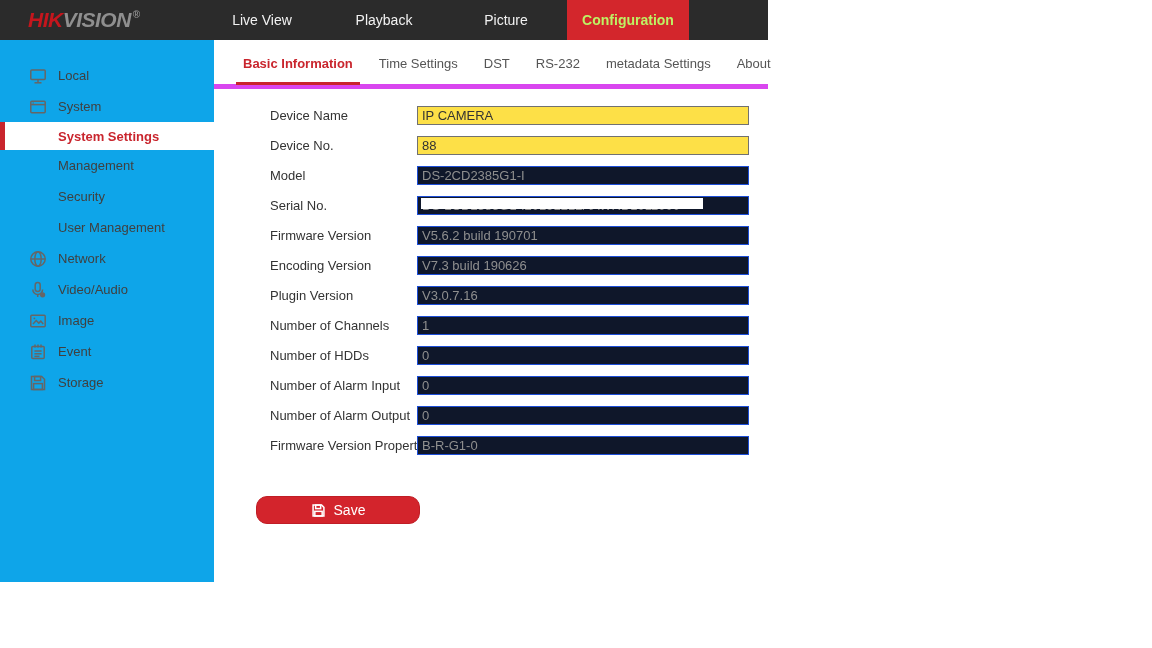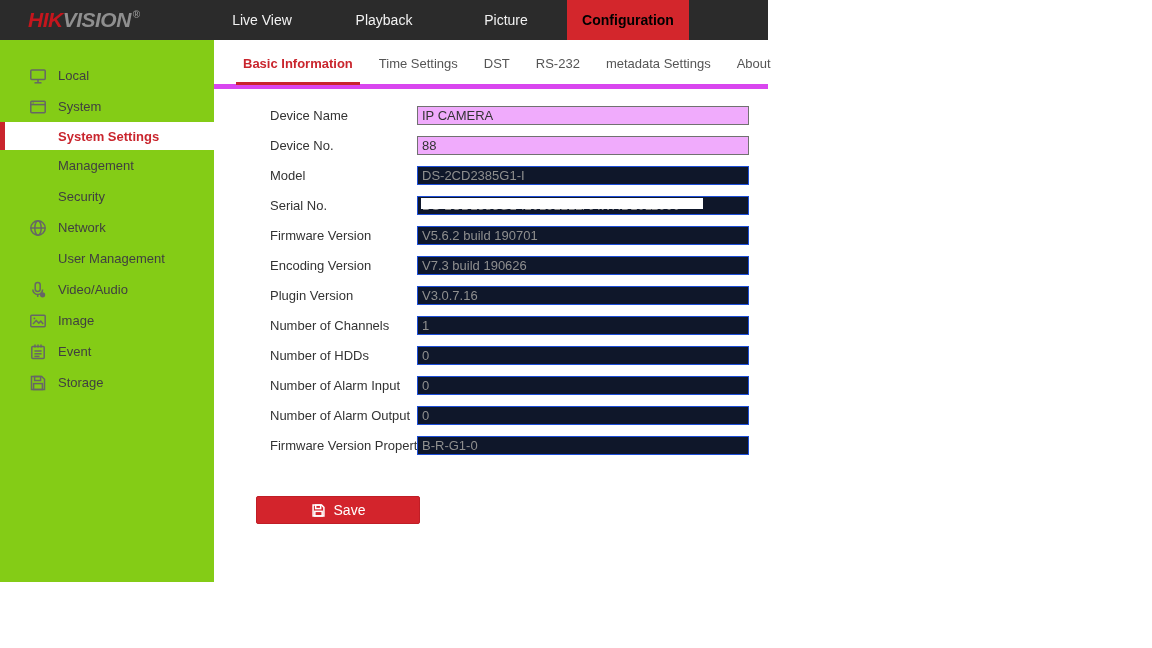--- a/index.html
+++ b/index.html
@@ -14,25 +14,25 @@
     display: flex; align-items: center; font-style: italic; font-weight: bold;
     font-size: 21px; letter-spacing: -0.5px; cursor: default; text-align: center; }
   .logo .brand-red { color: #c4161d; }
   .logo .brand-gray { color: #8f8f8f; }
   .logo .reg { color: #8f8f8f; font-size: 10px; font-style: normal;
     vertical-align: super; margin-left: 2px; transform: translateY(-6px); display: inline-block; }
   .topnav { position: absolute; left: 201px; top: 0; height: 40px; display: flex; }
   .topnav .nav-item { width: 122px; height: 40px; display: flex;
     align-items: center; justify-content: center; color: #f2f2f2;
     font-size: 14px; cursor: pointer; text-align: center; }
-  .topnav .nav-item.active { background: #d3262c; color: #000000; font-weight: bold; }
+  .topnav .nav-item.active { background: #d3262c; color: #bef264; font-weight: bold; }
 
   
   .sidebar { position: absolute; left: 0; top: 40px; width: 214px; height: 542px;
-    background: #84cc16; padding-top: 20px; }
+    background: #0ea5e9; padding-top: 20px; }
   .side-item { position: relative; height: 31px; display: flex; align-items: center;
     cursor: pointer; color: #404040; font-size: 13px; }
   .side-item .icon { position: absolute; left: 29px; width: 18px; height: 18px;
     display: flex; align-items: center; justify-content: center; }
   .side-item .lbl { position: absolute; left: 58px; white-space: nowrap; }
   .side-item.active { background: #ffffff; height: 28px; }
   .side-item.active::before { content: ""; position: absolute; left: 0; top: 0;
     width: 5px; height: 100%; background: #c9252d; }
   .side-item.active .lbl { color: #c9252d; font-weight: bold; }
   .icon svg { display: block; }
@@ -47,30 +47,30 @@
   .tab.active::after { content: ""; position: absolute; left: 0; right: 0;
     bottom: -1px; height: 3px; background: #c9252d; }
 
   .form { padding-left: 56px; margin-top: 17px; }
   .frow { display: flex; align-items: center; height: 19px; margin-bottom: 11px; }
   .flabel { width: 147px; font-size: 13px; color: #333; flex: 0 0 147px;
     white-space: nowrap; }
   .fwrap { position: relative; width: 332px; height: 19px; }
   .finput { width: 332px; height: 19px; font-size: 13px; padding: 0 4px;
     font-family: "Liberation Sans", sans-serif; outline: none;
-    border: 1px solid #717171; background: #f0abfc; color: #333; }
+    border: 1px solid #717171; background: #fde047; color: #333; }
   .finput.readonly { border: 1px solid #1d4ed8; background: #0f172a;
     color: #8f8f8f; }
   .redaction { position: absolute; left: 4px; top: 2px; width: 282px;
     height: 11px; background: #ffffff; pointer-events: none; }
 
   .save-btn { margin-left: 42px; margin-top: 41px; width: 164px; height: 28px;
     background: #d3242c; border: 1px solid #c01e26; color: #ffffff;
     font-size: 14px; display: flex; align-items: center; justify-content: center;
-    gap: 8px; cursor: pointer; border-radius: 2px;
+    gap: 8px; cursor: pointer; border-radius: 11px;
     font-family: "Liberation Sans", sans-serif; }
   .save-btn svg { display: block; }
 </style>
 </head>
 <body>
 
 <div class="stage">
 
   <div class="topbar">
     <div class="logo">
@@ -116,32 +116,32 @@
 
     <div class="side-item">
       <span class="lbl">Management</span>
     </div>
 
     <div class="side-item">
       <span class="lbl">Security</span>
     </div>
 
     <div class="side-item">
+      <span class="lbl">User Management</span>
+    </div>
+
+    <div class="side-item">
       <span class="icon">
         <svg width="18" height="18" viewBox="0 0 18 18" fill="none" stroke="#666" stroke-width="1.5">
           <circle cx="9" cy="9" r="7.2"></circle>
           <ellipse cx="9" cy="9" rx="3.2" ry="7.2"></ellipse>
           <line x1="1.8" y1="9" x2="16.2" y2="9"></line>
         </svg>
       </span>
       <span class="lbl">Network</span>
-    </div>
-
-    <div class="side-item">
-      <span class="lbl">User Management</span>
     </div>
 
     <div class="side-item">
       <span class="icon">
         <svg width="18" height="18" viewBox="0 0 18 18" fill="none" stroke="#666" stroke-width="1.5">
           <rect x="6.2" y="1.5" width="5" height="9" rx="2.5"></rect>
           <path d="M3.8 8.5 a4.9 4.9 0 0 0 9.8 0"></path>
           <line x1="8.7" y1="13.4" x2="8.7" y2="16"></line>
           <circle cx="13.6" cy="13.8" r="2.6" fill="#666" stroke="none"></circle>
         </svg>

